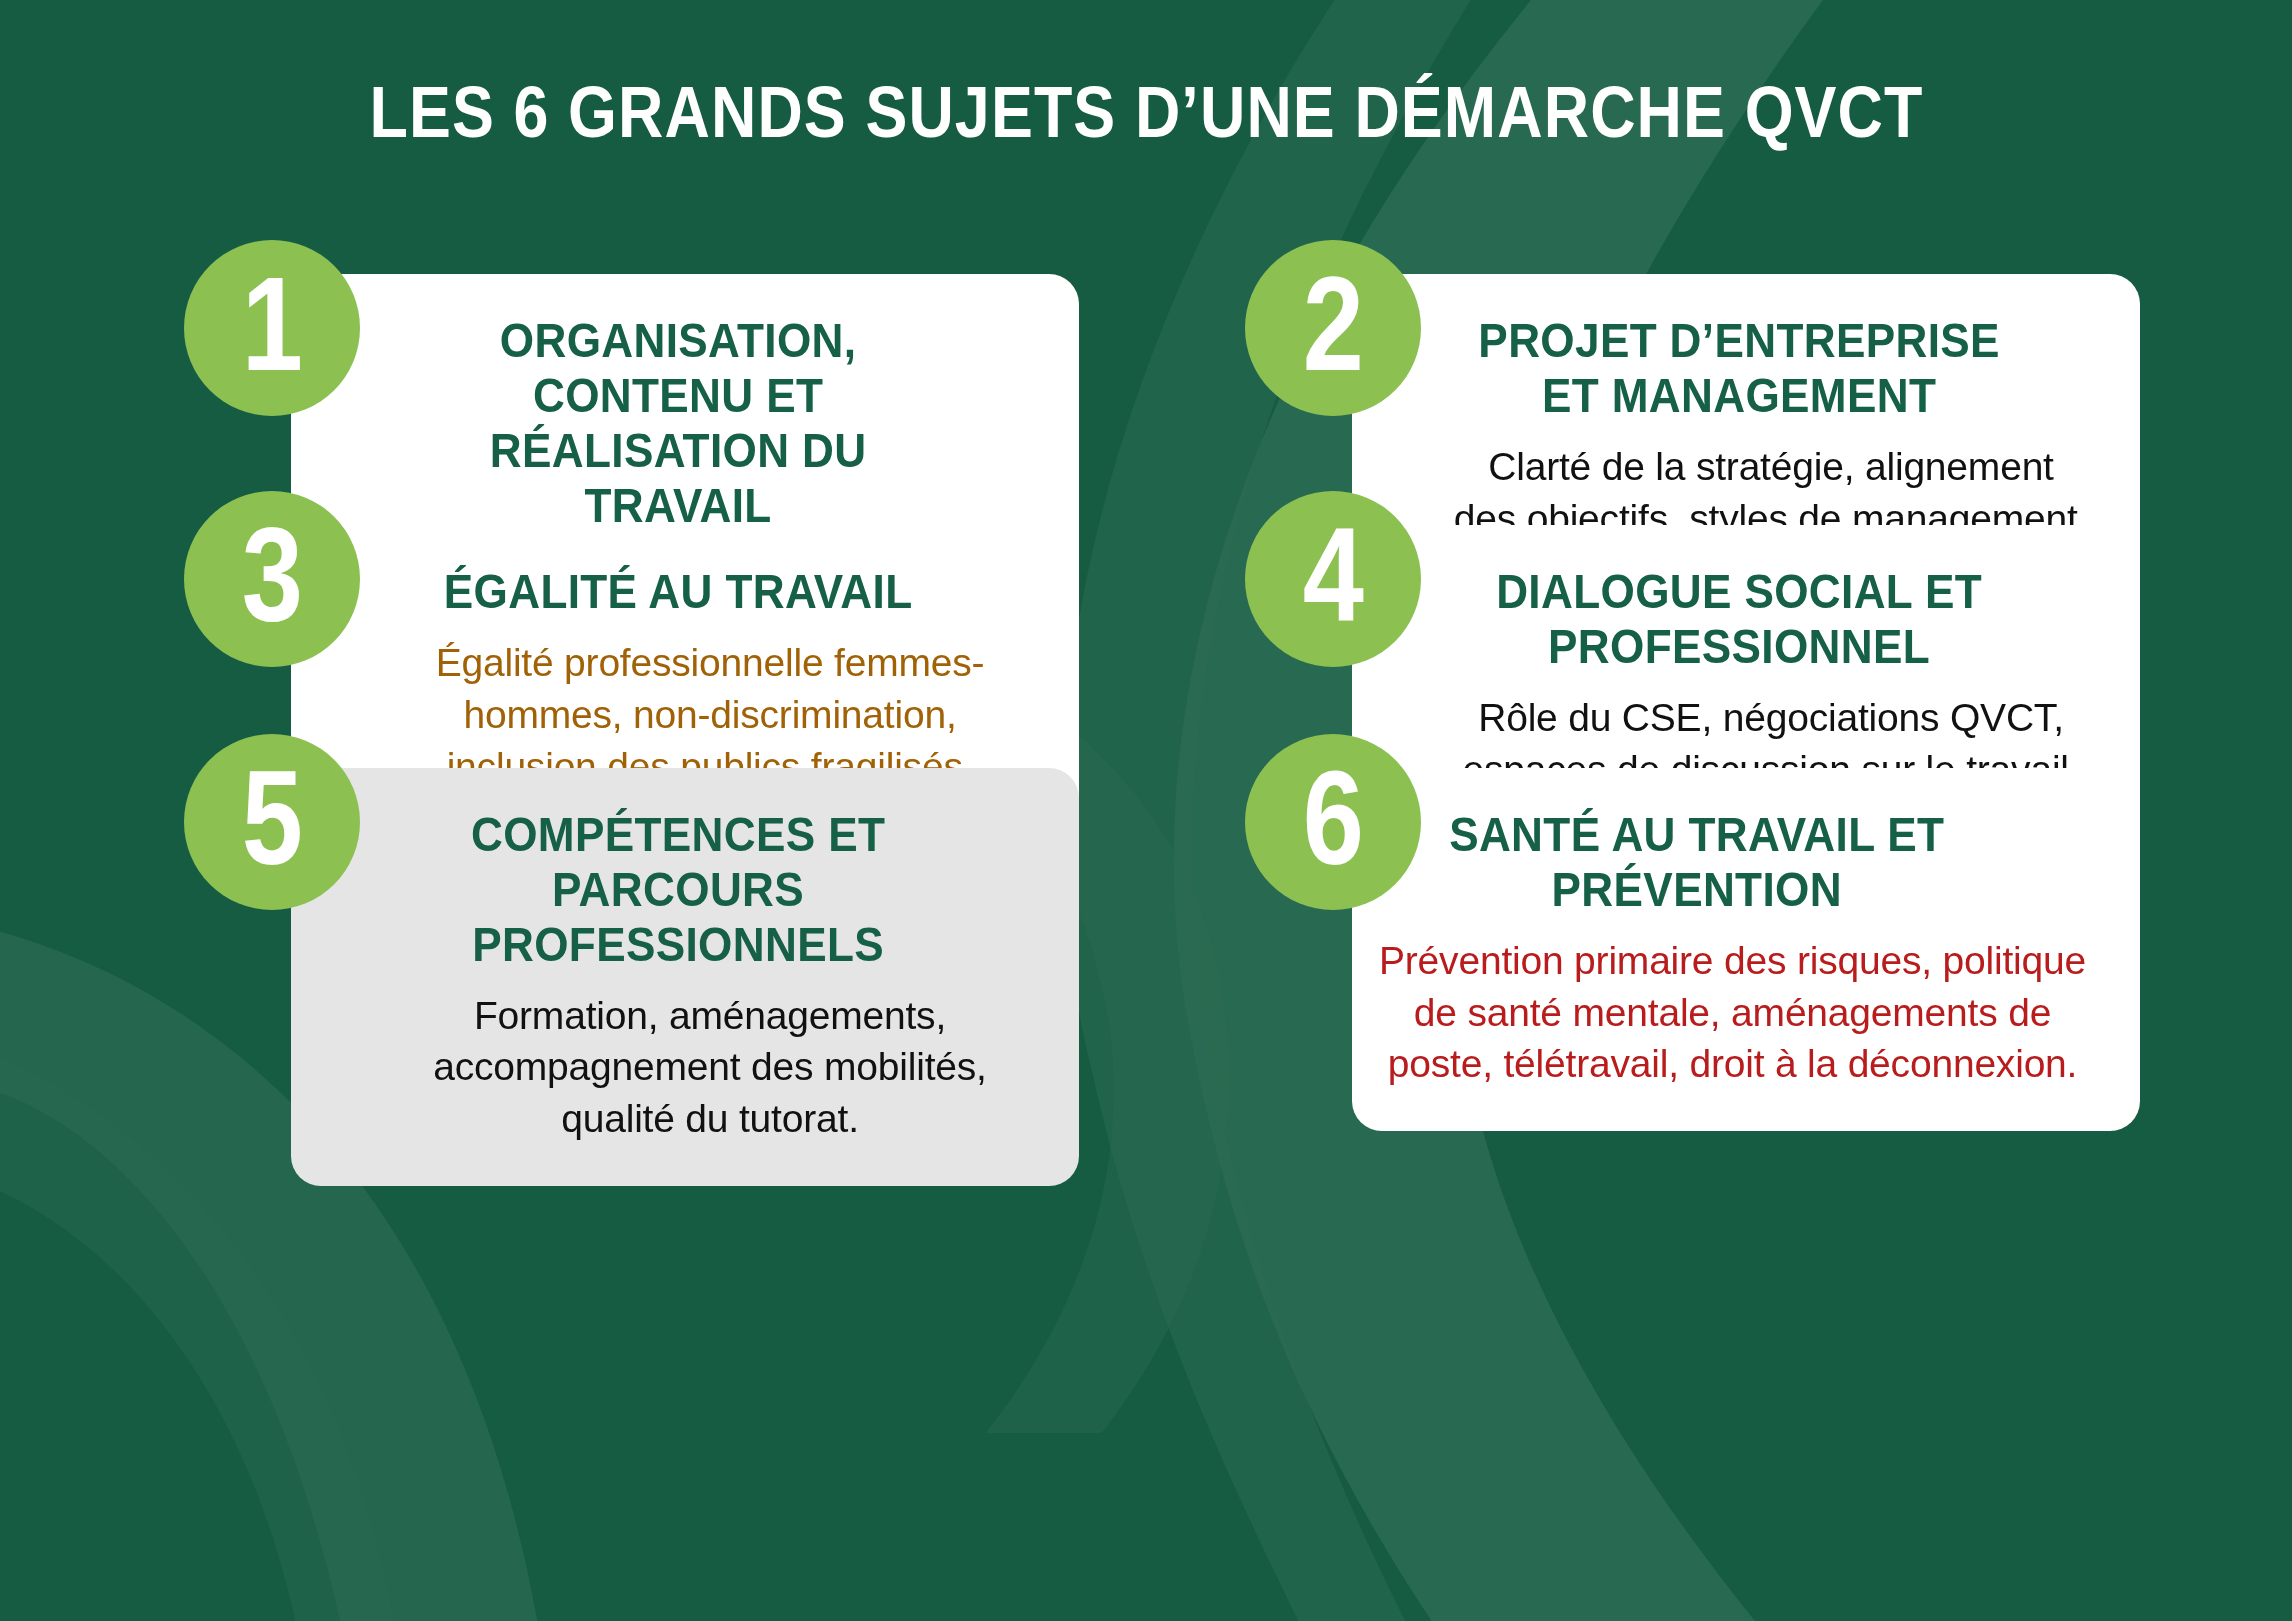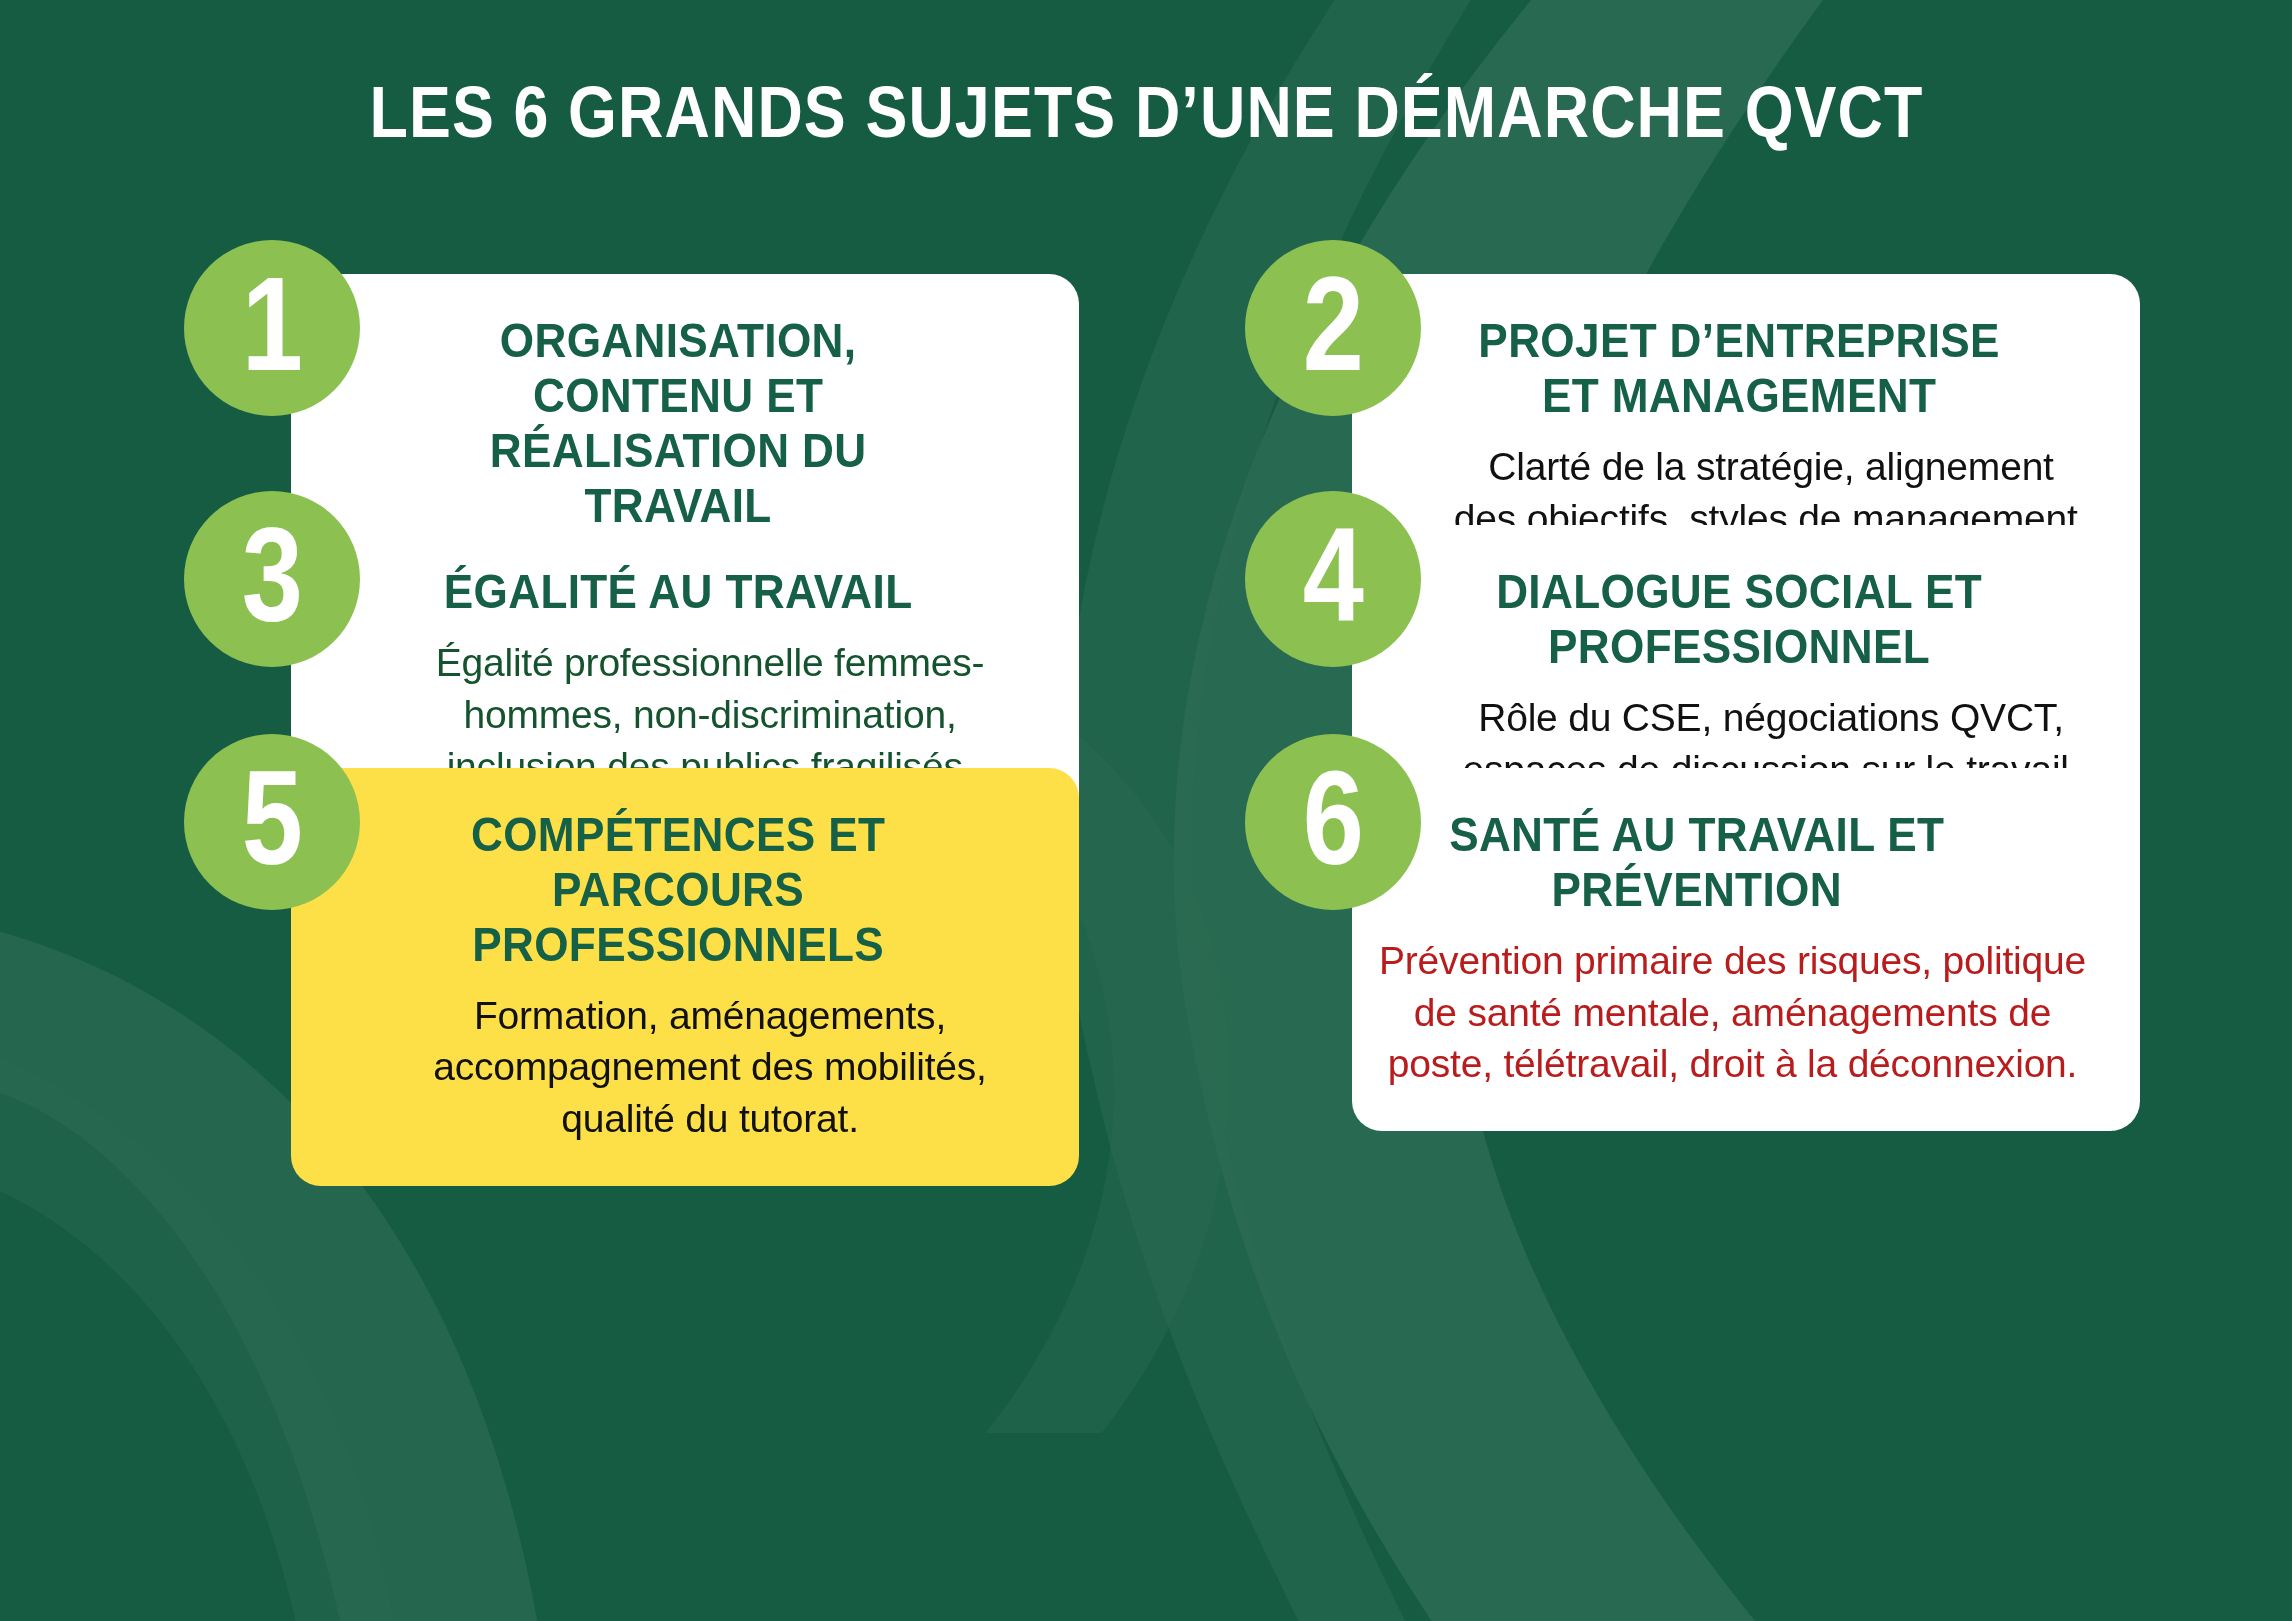--- a/index.html
+++ b/index.html
@@ -172,42 +172,42 @@
       </div>
       <div class="badge" style="background: rgb(140, 193, 82);">
         <span>2</span>
       </div>
     </div>
 
     <div class="block c1 r2">
       <div class="card left-col" style="background: rgb(255, 255, 255);">
         <div class="card-inner">
           <div class="card-heading" style="color: rgb(21, 96, 71);">ÉGALITÉ AU TRAVAIL</div>
-          <div class="card-body" style="color: #14532d; margin-top: 16px;">Égalité professionnelle femmes-hommes, non-discrimination, inclusion des publics fragilisés.</div>
+          <div class="card-body" style="color: #a16207; margin-top: 16px;">Égalité professionnelle femmes-hommes, non-discrimination, inclusion des publics fragilisés.</div>
         </div>
       </div>
       <div class="badge" style="background: rgb(140, 193, 82);">
         <span>3</span>
       </div>
     </div>
 
     <div class="block c2 r2">
       <div class="card right-col" style="background: rgb(255, 255, 255);">
         <div class="card-inner">
           <div class="card-heading" style="color: rgb(21, 96, 71);">DIALOGUE SOCIAL ET PROFESSIONNEL</div>
           <div class="card-body" style="color: rgb(17, 17, 17);">Rôle du CSE, négociations QVCT, espaces de discussion sur le travail, participation des équipes.</div>
         </div>
       </div>
       <div class="badge" style="background: rgb(140, 193, 82);">
         <span>4</span>
       </div>
     </div>
 
     <div class="block c1 r3">
-      <div class="card left-col" style="background: #fde047;">
+      <div class="card left-col" style="background: #e5e5e5;">
         <div class="card-inner">
           <div class="card-heading" style="color: rgb(21, 96, 71);">COMPÉTENCES ET PARCOURS PROFESSIONNELS</div>
           <div class="card-body" style="color: rgb(17, 17, 17);">Formation, aménagements, accompagnement des mobilités, qualité du tutorat.</div>
         </div>
       </div>
       <div class="badge" style="background: rgb(140, 193, 82);">
         <span>5</span>
       </div>
     </div>
 

